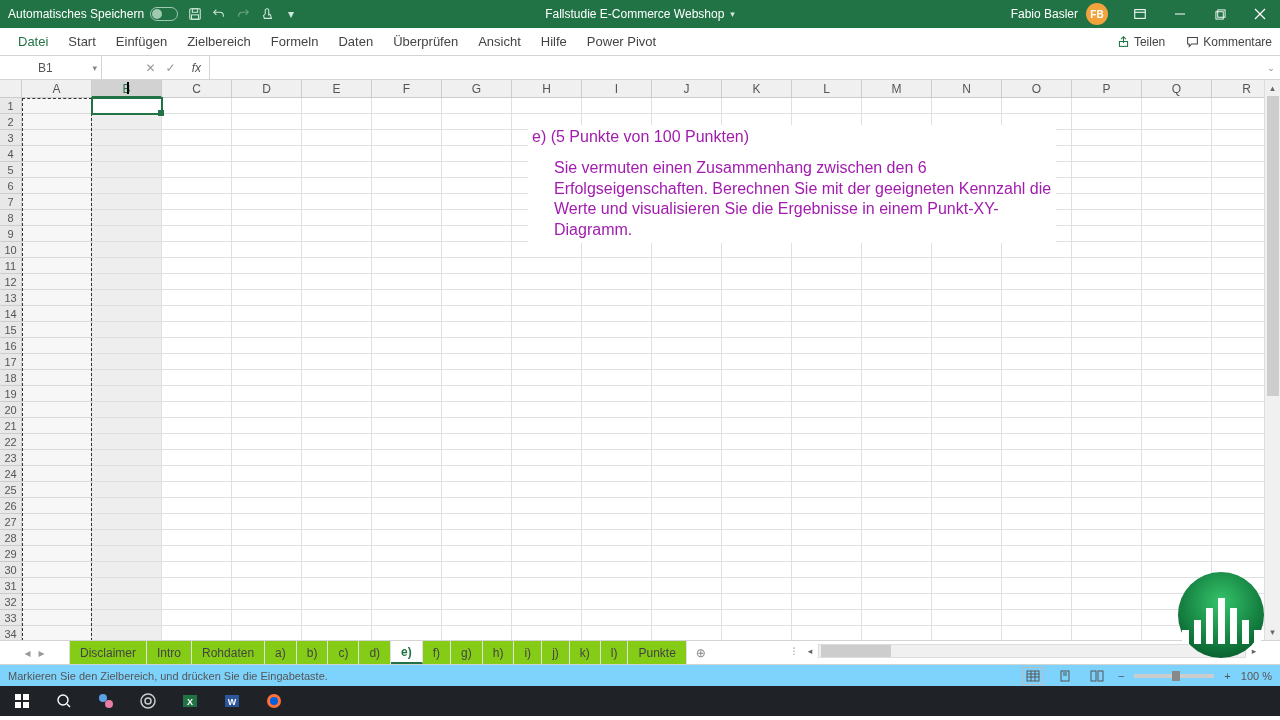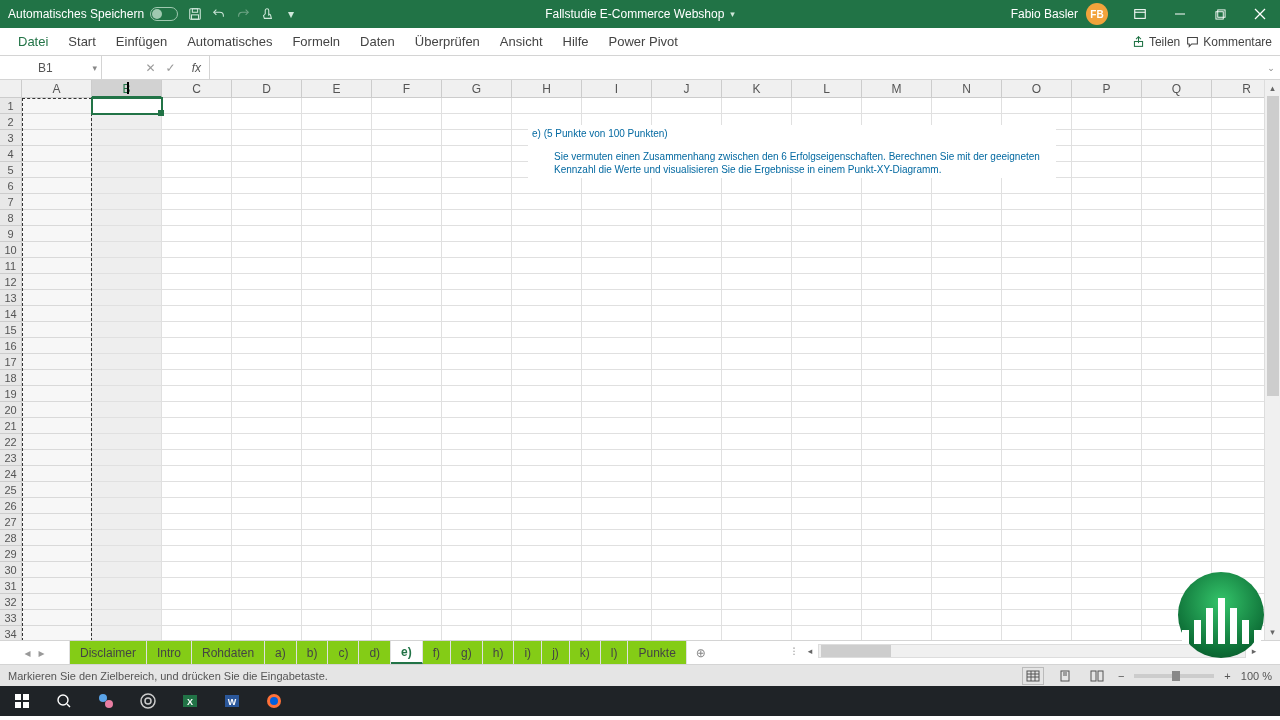--- a/index.html
+++ b/index.html
@@ -15,21 +15,21 @@
 .doc-title { flex: 0 0 auto; margin: 0 auto; position: absolute; left: 50%; transform: translateX(-50%); display: flex; align-items: center; gap: 6px; }
 .search-wrap { position: absolute; left: 610px; width: 305px; height: 22px; background: #3a8764; border-radius: 2px; display: flex; align-items: center; padding: 0 8px; gap: 8px; }
 .search-wrap input { background: transparent; border: none; outline: none; color: #d6ecdf; font-size: 12px; width: 100%; }
 .titlebar-right { position: absolute; right: 0; display: flex; align-items: center; gap: 0; }
 .user { display: flex; align-items: center; gap: 8px; padding-right: 12px; }
 .avatar { width: 22px; height: 22px; border-radius: 50%; background: #f2a33c; color: #fff; font-size: 10px; display: flex; align-items: center; justify-content: center; font-weight: bold; }
 .win-btn { width: 40px; height: 28px; display: flex; align-items: center; justify-content: center; color: #fff; cursor: pointer; }
 
 .ribbon-tabs { height: 28px; background: #fff; border-bottom: 1px solid #d4d4d4; display: flex; align-items: center; font-size: 13px; padding-left: 8px; position: relative; }
 .ribbon-tab { padding: 11px 10px; cursor: pointer; color: #444; }
-.ribbon-right { position: absolute; right: 8px; display: flex; gap: 6px; justify-content: flex-end; }
+.ribbon-right { position: absolute; right: 8px; display: flex; gap: 21px; justify-content: flex-end; }
 .ribbon-right-btn { display: flex; align-items: center; gap: 4px; font-size: 12px; cursor: pointer; color: #444; }
 
 .formula-row { height: 24px; border-bottom: 1px solid #d4d4d4; display: flex; align-items: center; font-size: 12px; padding-left: 32px; }
 .name-box { width: 70px; border-right: 1px solid #d4d4d4; padding-left: 6px; height: 100%; display: flex; align-items: center; color: #555; position: relative; }
 .name-box::after { content: "▾"; position: absolute; right: 4px; font-size: 9px; color: #888; }
 .fx-icons { width: 108px; display: flex; align-items: center; justify-content: flex-end; gap: 10px; padding: 0 8px; border-right: 1px solid #d4d4d4; height: 100%; color: #999; }
 .fx { font-style: italic; color: #555; padding-left: 6px; }
 .formula-input { flex: 1; height: 100%; border: none; outline: none; padding-left: 8px; font-size: 12px; }
 .fx-expand { width: 18px; text-align: center; color: #888; font-size: 9px; cursor: pointer; }
 
@@ -42,38 +42,38 @@
 .row-h { height: 16px; border-right: 1px solid #ccc; border-bottom: 1px solid #ccc; text-align: center; font-size: 11px; color: #555; line-height: 16px; }
 .row-h.sel-row { background: #e8e8e8; }
 .cells { position: absolute; left: 22px; top: 18px; }
 .cell-row { display: flex; }
 .cell { width: 70px; height: 16px; border-right: 1px solid #e0e0e0; border-bottom: 1px solid #e0e0e0; position: relative; }
 .col-selected { background: #eeeeee; }
 .active-cell { background: #fff !important; outline: 2px solid #217346; outline-offset: -1px; z-index: 5; }
 .sel-handle { position: absolute; right: -3px; bottom: -3px; width: 6px; height: 6px; background: #217346; z-index: 6; }
 .marquee { position: absolute; border: 1px dashed #333; pointer-events: none; background: rgba(0,0,0,0.03); }
 
-.float-box { position: absolute; background: #fff; padding: 2px 4px; font-size: 10px; color: #0369a1; white-space: nowrap; line-height: 1.3; }
+.float-box { position: absolute; background: #fff; padding: 2px 4px; font-size: 16px; color: #a21caf; white-space: nowrap; line-height: 1.3; }
 .float-box .body { padding-left: 22px; white-space: normal; width: 520px; margin-top: 10px; }
 
 .vscroll { position: absolute; right: 0; top: 0; width: 16px; height: 560px; background: #f0f0f0; border-left: 1px solid #ddd; }
 .vthumb { position: absolute; top: 16px; left: 2px; width: 12px; height: 300px; background: #cdcdcd; }
 .scroll-btn { height: 16px; text-align: center; font-size: 9px; color: #666; line-height: 16px; }
 
 .tabs-row { height: 24px; border-top: 1px solid #d4d4d4; display: flex; align-items: stretch; font-size: 12px; background: #fff; position: relative; }
 .tab-nav { width: 70px; display: flex; align-items: center; justify-content: center; gap: 8px; color: #999; border-right: 1px solid #e0e0e0; }
 .sheet-tab { padding: 0 10px; border-right: 1px solid #e0e0e0; display: flex; align-items: center; color: #444; cursor: pointer; background: #84cc16; }
 .sheet-tab.active { background: #fff; border-bottom: 2px solid #217346; color: #217346; font-weight: 600; }
 .add-sheet { width: 28px; display: flex; align-items: center; justify-content: center; color: #888; cursor: pointer; }
 .hscroll { position: absolute; right: 16px; width: 480px; height: 20px; display: flex; align-items: center; padding:0 2px; }
 .hscroll-track { flex: 1; height: 14px; background: #f0f0f0; border: 1px solid #ddd; position: relative; }
 .hscroll-thumb { position: absolute; left: 2px; top: 0px; width: 70px; height: 12px; background: #cdcdcd; }
 .hscroll-btn { width: 16px; text-align: center; color: #666; font-size: 9px; }
 
-.statusbar { height: 22px; background: #e5e5e5; border-top: 1px solid #d4d4d4; display: flex; align-items: center; font-size: 11px; color: #555; padding: 0 8px; }
+.statusbar { height: 22px; background: #7dd3fc; border-top: 1px solid #d4d4d4; display: flex; align-items: center; font-size: 11px; color: #555; padding: 0 8px; }
 .status-right { margin-left: auto; display: flex; align-items: center; gap: 10px; }
 .view-btn { width: 22px; height: 18px; display: flex; align-items: center; justify-content: center; cursor: pointer; border: 1px solid transparent; }
 .view-btn.active { border-color: #bbb; }
 .zoom-slider { width: 80px; height: 4px; background: #ccc; position: relative; }
 .zoom-knob { position: absolute; left: 38px; top: -3px; width: 8px; height: 10px; background: #888; }
 
 .taskbar { height: 30px; background: #1f2327; display: flex; align-items: center; padding: 0 4px; gap: 6px; }
 .task-btn { width: 36px; height: 28px; display: flex; align-items: center; justify-content: center; cursor: pointer; }
 .task-btn svg { display: block; }
 
@@ -156,21 +156,21 @@
         </svg>
       </div>
   </div>
 </div>
 
 <div class="ribbon-tabs">
   <div id="ribbon-tabs-container" style="display:flex">
       <div class="ribbon-tab" style="color: rgb(33, 115, 70);">Datei</div>
       <div class="ribbon-tab">Start</div>
       <div class="ribbon-tab">Einfügen</div>
-      <div class="ribbon-tab">Automatisches</div>
+      <div class="ribbon-tab">Zielbereich</div>
       <div class="ribbon-tab">Formeln</div>
       <div class="ribbon-tab">Daten</div>
       <div class="ribbon-tab">Überprüfen</div>
       <div class="ribbon-tab">Ansicht</div>
       <div class="ribbon-tab">Hilfe</div>
       <div class="ribbon-tab">Power Pivot</div>
     </div>
   <div class="ribbon-right">
     <div class="ribbon-right-btn">
       <svg width="13" height="13" viewBox="0 0 16 16" fill="none" stroke="#217346" stroke-width="1.3">

